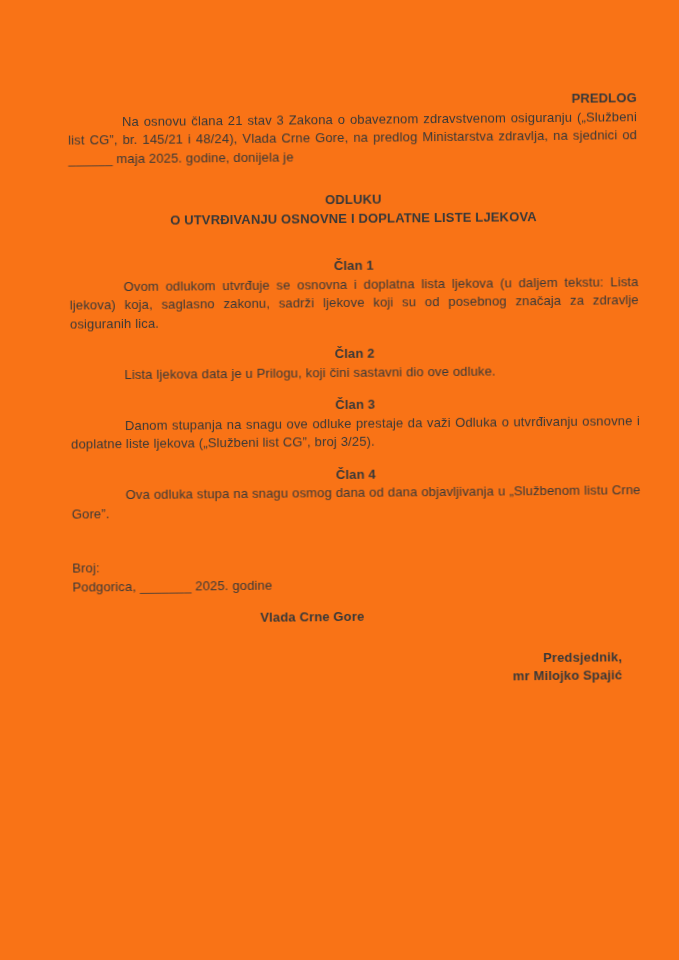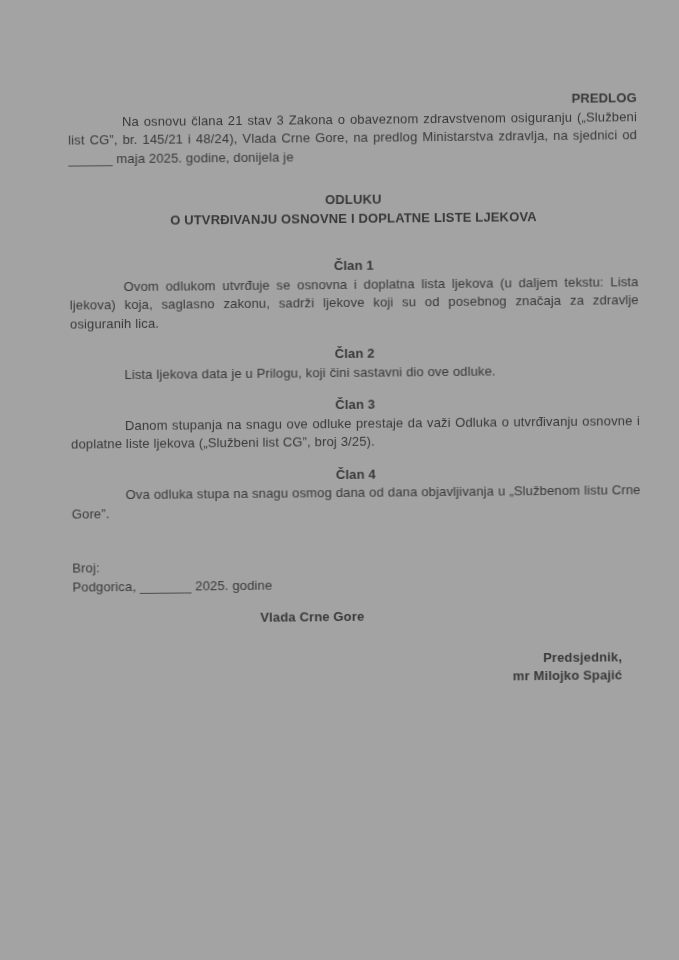--- a/index.html
+++ b/index.html
@@ -4,21 +4,21 @@
 <style>
   html, body {
     margin: 0;
     padding: 0;
     background: #ffffff;
   }
   .page {
     position: relative;
     width: 679px;
     height: 960px;
-    background: #a3a3a3;
+    background: #f97316;
     overflow: hidden;
     font-family: "Liberation Sans", sans-serif;
     color: #383838;
   }
   .content {
     position: absolute;
     top: 0;
     left: 0;
     width: 679px;
     box-sizing: border-box;

